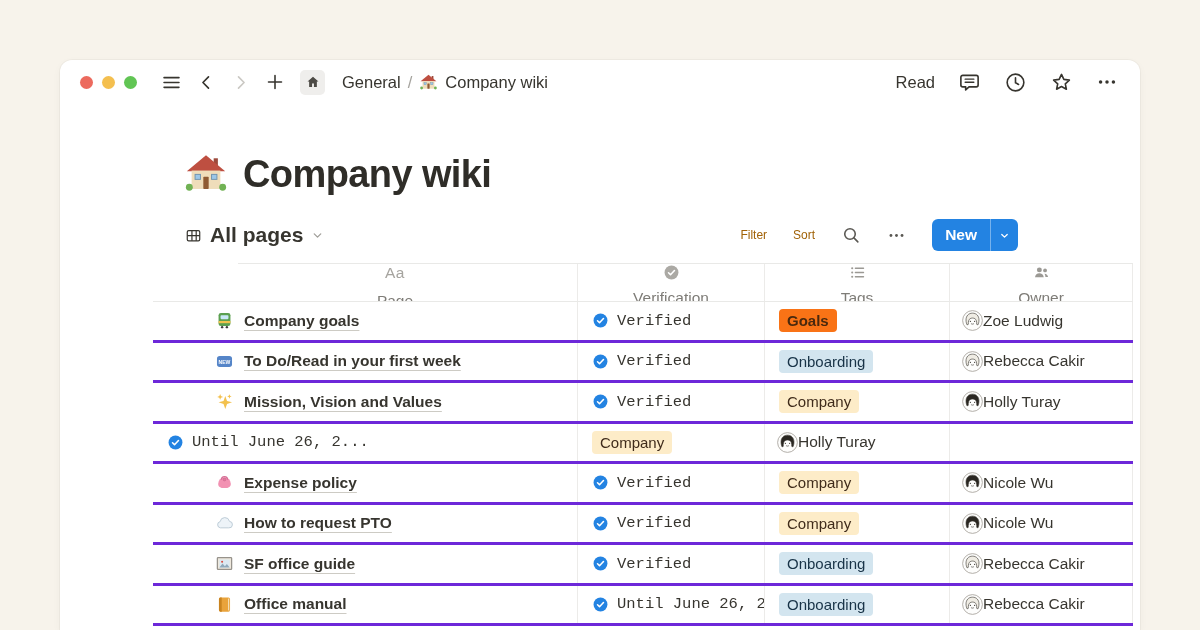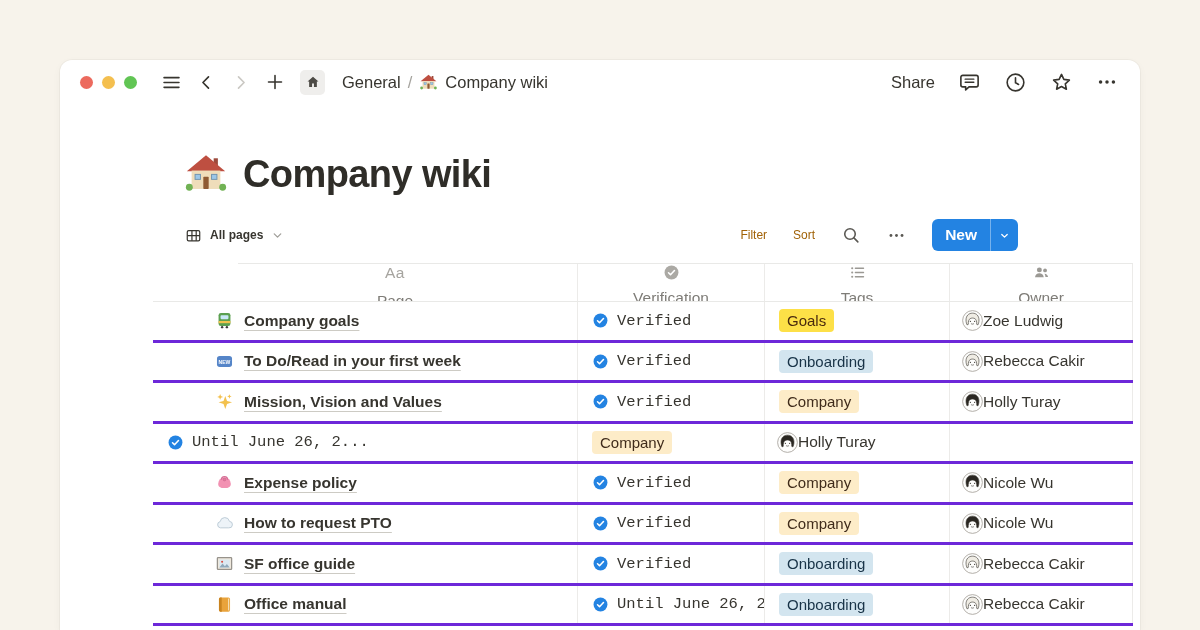--- a/index.html
+++ b/index.html
@@ -37,21 +37,21 @@
   .topbar-right { margin-left: auto; display: flex; align-items: center; gap: 23px; }
   .share-label { font-size: 16.5px; }
   
   .title-row { margin: 44px 0 0 123px; height: 52px; display: flex; align-items: center; gap: 14px; }
   .title-icon { width: 46px; height: 46px; }
   .title-icon svg { width: 100%; height: 100%; }
   .page-title { font-size: 38px; font-weight: 700; letter-spacing: -0.6px; color: #2F2D28; }
   
   .toolbar { margin: 18px 122px 0 125px; height: 34px; display: flex; align-items: center; }
   .view-switcher { display: flex; align-items: center; gap: 8px; cursor: default; }
-  .view-label { font-size: 12px; font-weight: 700; }
+  .view-label { font-size: 21px; font-weight: 700; }
   .toolbar-right { margin-left: auto; display: flex; align-items: center; gap: 26px; }
   .tool-text { font-size: 12px; color: #a16207; }
   .new-button { display: flex; align-items: stretch; background: var(--accent, #2383E2);
     border-radius: 6px; height: 32px; overflow: hidden; }
   .new-main { display: flex; align-items: center; padding: 0 13px; color: #fff;
     font-size: 15.5px; font-weight: 700; }
   .new-divider { width: 1px; background: rgba(255,255,255,0.38); margin: 0; }
   .new-caret { width: 27px; display: flex; align-items: center; justify-content: center; }
   
   .table { margin: 11px 0 0 93px; width: 980px; font-size: 15.5px; }
@@ -130,21 +130,21 @@
               <rect x="6.3" y="12.2" width="2.8" height="2.6" fill="#9CC7E8" stroke="#6F93AE" stroke-width="0.5"></rect>
               <rect x="14.9" y="12.2" width="2.8" height="2.6" fill="#9CC7E8" stroke="#6F93AE" stroke-width="0.5"></rect>
               <circle cx="3.3" cy="18.9" r="1.8" fill="#71B254"></circle>
               <circle cx="20.7" cy="18.9" r="1.8" fill="#71B254"></circle>
             </svg>
           </span>
         <span>Company wiki</span>
       </div>
     </div>
     <div class="topbar-right">
-      <span class="share-label">Share</span>
+      <span class="share-label">Read</span>
       <span class="tbicon">
         <svg width="23" height="23" viewBox="0 0 24 24" fill="none" stroke="#37352F" stroke-width="1.7" stroke-linejoin="round" stroke-linecap="round">
             <path d="M5 4.5h14a2 2 0 0 1 2 2v8a2 2 0 0 1-2 2h-7.5L8 19.7v-3.2H5a2 2 0 0 1-2-2v-8a2 2 0 0 1 2-2z"></path>
             <path d="M7.5 8.5h9M7.5 11.8h9" stroke-width="1.5"></path>
           </svg>
       </span>
       <span class="tbicon">
         <svg width="23" height="23" viewBox="0 0 24 24" fill="none" stroke="#37352F" stroke-width="1.7" stroke-linecap="round">
             <circle cx="12" cy="12" r="8.7"></circle>
             <path d="M12 7.2v5l3.2 1.8"></path>
@@ -280,21 +280,21 @@
     <div class="cell c-verif">
       <span class="vbadge">
         <svg viewBox="0 0 24 24">
                 <circle cx="12" cy="12" r="9.8" fill="#2383E2"></circle>
                 <path d="m7.8 12.4 2.8 2.8 5.6-6" stroke="#fff" stroke-width="2.2" fill="none" stroke-linecap="round" stroke-linejoin="round"></path>
               </svg>
       </span>
       <span class="vtext">Verified</span>
     </div>
     <div class="cell c-tags">
-      <span class="tag" style="background: #fde047; color: rgb(73, 41, 14);">Goals</span>
+      <span class="tag" style="background: #f97316; color: rgb(73, 41, 14); font-weight: bold;">Goals</span>
     </div>
     <div class="cell c-owner">
       <span class="avatar">
               <svg viewBox="0 0 24 24">
                 <circle cx="12" cy="12" r="11.3" fill="#FDFDFC" stroke="#A8A49D" stroke-width="1"></circle>
                 <path d="M12 3.6c-4.6 0-7.4 3.2-7.4 7.8 0 2.6.6 4.2 1.2 5.6l1.4-.6c-.3-1.6.2-3.4.6-4.6.5-1.5 1.9-2.6 4.2-2.6s3.7 1.1 4.2 2.6c.4 1.2.9 3 .6 4.6l1.4.6c.6-1.4 1.2-3 1.2-5.6 0-4.6-2.8-7.8-7.4-7.8z" fill="#EFECE4" stroke="#3A372F" stroke-width="0.7"></path>
                 <circle cx="9.6" cy="12.9" r="0.75" fill="#3A372F"></circle>
                 <circle cx="14.4" cy="12.9" r="0.75" fill="#3A372F"></circle>
                 <path d="M10.6 15.7c.9.7 1.9.7 2.8 0" stroke="#3A372F" stroke-width="0.7" fill="none" stroke-linecap="round"></path>
               </svg>

